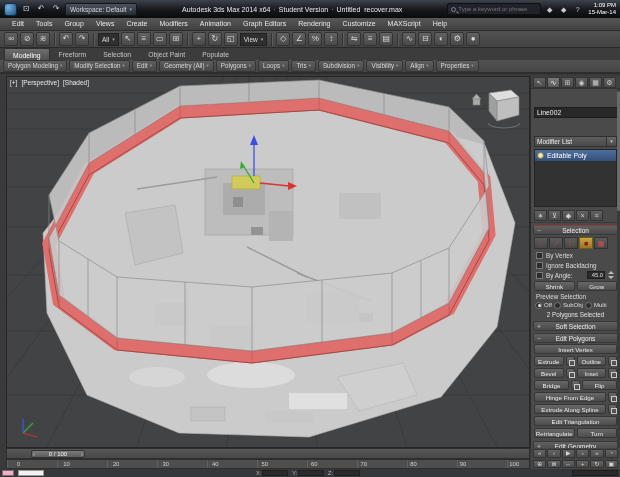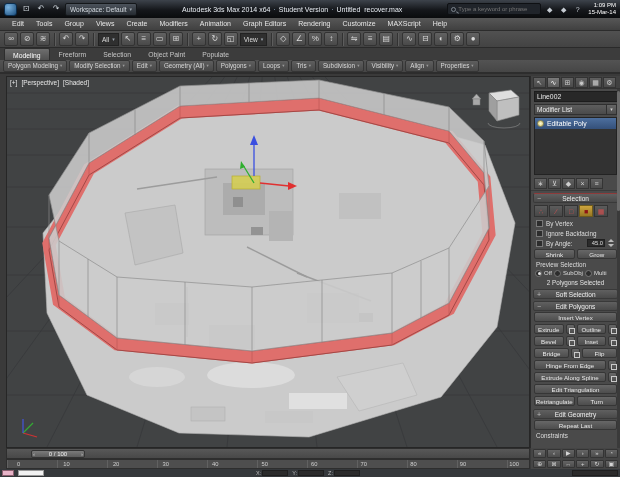--- a/index.html
+++ b/index.html
@@ -62,21 +62,21 @@
   #vplabel{position:absolute;left:3px;top:2px;z-index:5;font-size:6.5px;color:#e8e8e8;display:flex;gap:4px;}
   #vpsvg{position:absolute;left:0;top:0;}
 
   
   #cmdpanel{position:absolute;left:530px;top:76px;width:90px;height:372px;background:#4a4a4a;
     border-left:1px solid #2b2b2b;color:#ddd;overflow:hidden;}
   .cp-tabs{height:13px;display:flex;gap:1px;padding:1px 2px;background:#414141;border-bottom:1px solid #333;}
   .cp-tab{width:13px;height:11px;background:linear-gradient(#606060,#4a4a4a);border:1px solid #333;
     color:#c9c9c9;font-size:7px;line-height:10px;text-align:center;}
   .cp-tab.active{background:linear-gradient(#7a7a7a,#5a5a5a);color:#fff;}
-  .cp-name-row{display:flex;gap:2px;padding:2px 3px;}
+  .cp-name-row{display:flex;gap:2px;padding:18px 3px;}
   .cp-name{flex:1;height:11px;background:#282828;border:1px solid #1d1d1d;color:#ececec;
     font-size:6.8px;line-height:9px;padding:0 2px;outline:none;}
   .cp-modlist{margin:0 3px;height:11px;display:flex;}
   .ml-field{flex:1;background:linear-gradient(#5e5e5e,#4a4a4a);border:1px solid #303030;
     font-size:6.5px;line-height:9px;padding:0 2px;color:#eee;}
   .ml-arrow{width:10px;background:linear-gradient(#666,#4c4c4c);border:1px solid #303030;border-left:none;
     font-size:5px;line-height:9px;text-align:center;color:#ccc;}
   .cp-stack{margin:2px 3px;height:58px;background:#323232;border:1px solid #232323;}
   .stack-row{height:11px;display:flex;align-items:center;gap:3px;padding:0 2px;
     background:linear-gradient(#4d6f9e,#34507a);color:#fff;font-size:6.8px;}

